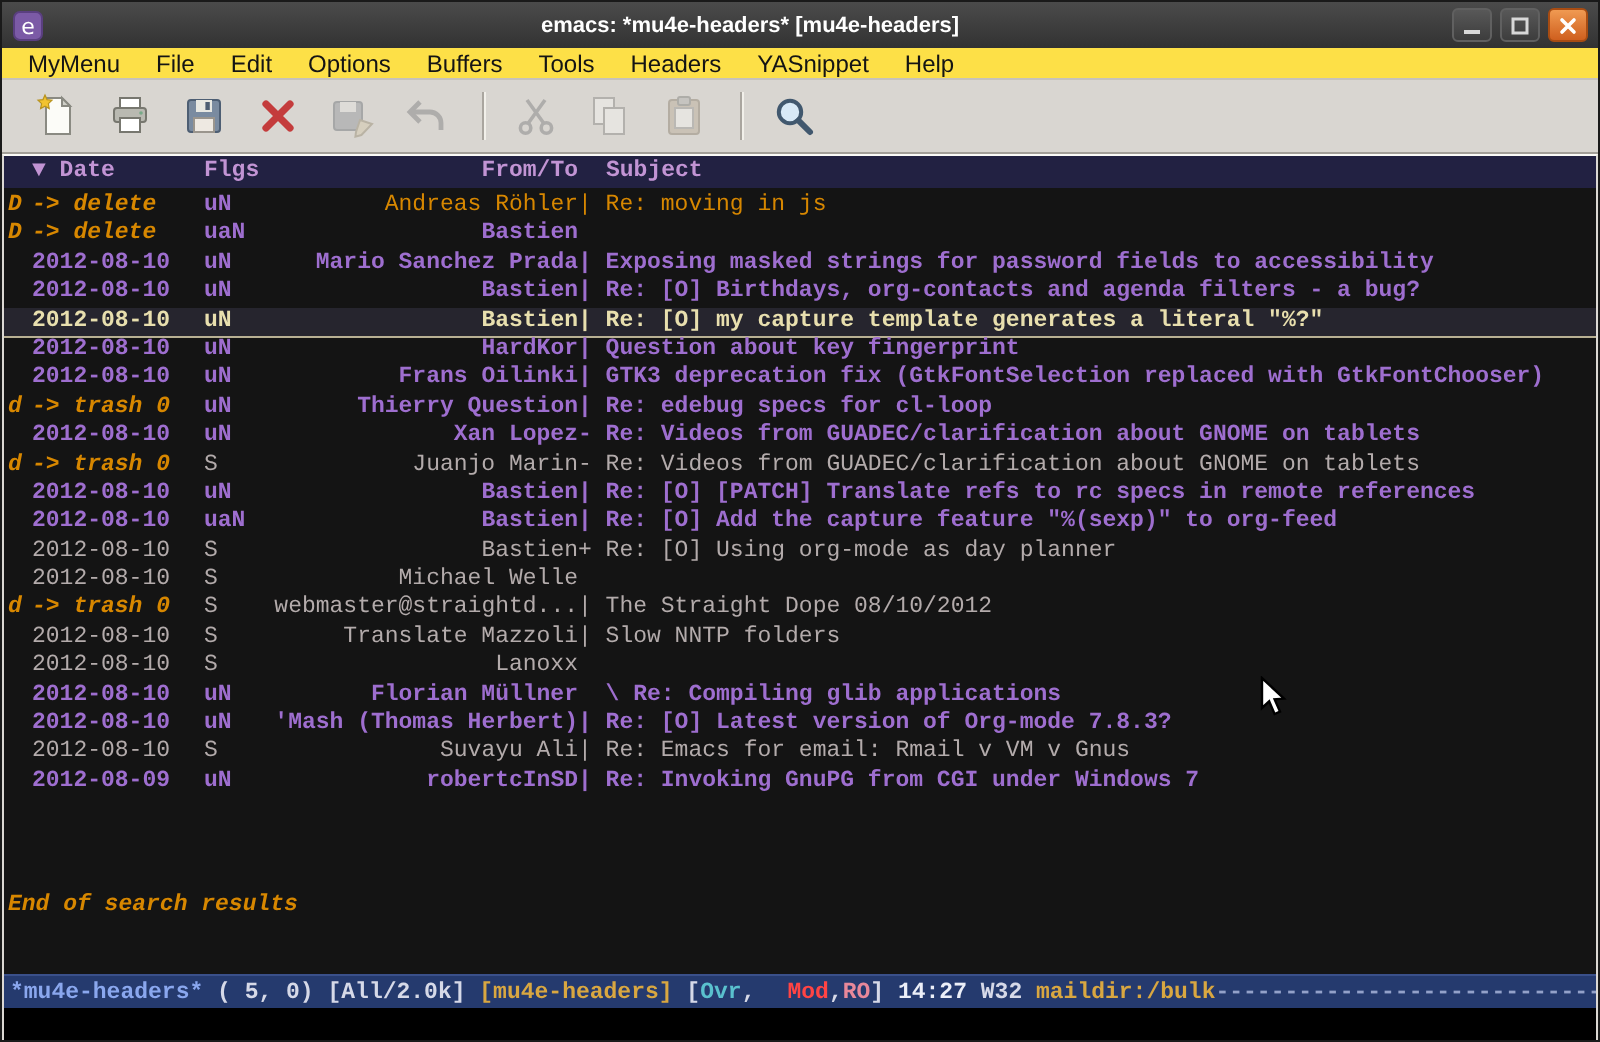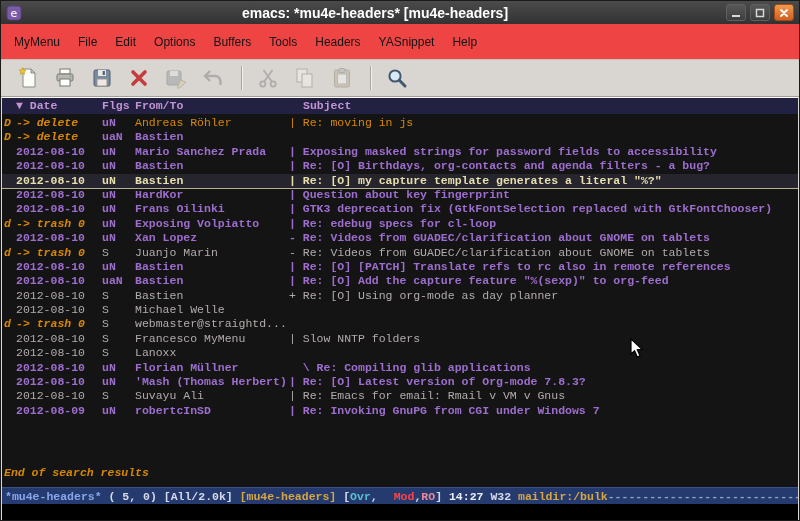--- a/index.html
+++ b/index.html
@@ -3,27 +3,27 @@
 <meta charset="utf-8">
 <style>
   * { margin:0; padding:0; box-sizing:border-box; }
   html,body { width:800px; height:521px; overflow:hidden; }
   body { font-family:"Liberation Sans", sans-serif; background:#000; position:relative; }
   .window { width:800px; height:521px; display:flex; flex-direction:column; border:1px solid #1a1a1a; }
 
   
   .titlebar { height:23px; background:linear-gradient(#4b4b4b,#323232); display:flex; align-items:center; padding:0 5px; flex:0 0 auto; }
   .app-icon { width:16px; height:16px; margin-right:6px; flex:0 0 auto; }
-  .title-text { flex:1; text-align:center; color:#ffffff; font-weight:bold; font-size:14px; white-space:nowrap; overflow:hidden; }
+  .title-text { flex:1; text-align:center; color:#ffffff; font-weight:bold; font-size:11px; white-space:nowrap; overflow:hidden; }
   .win-btn { width:20px; height:17px; border-radius:3px; margin-left:4px; display:flex; align-items:center; justify-content:center; flex:0 0 auto; cursor:default; }
   .btn-plain { background:linear-gradient(#585858,#3d3d3d); border:1px solid #606060; }
   .btn-close { background:linear-gradient(#f09a52,#cf5f1e); border:1px solid #a84c12; }
 
   
-  .menubar { height:36px; background:#ef4444; display:flex; align-items:stretch; padding-left:4px; border-bottom:1px solid #c6c2bc; flex:0 0 auto; }
+  .menubar { height:16px; background:#fde047; display:flex; align-items:stretch; padding-left:4px; border-bottom:1px solid #c6c2bc; flex:0 0 auto; }
   .menu-item { padding:0 9px; font-size:12px; color:#141414; display:flex; align-items:center; }
 
   
   .toolbar { height:37px; background:#d9d6d1; display:flex; align-items:center; padding-left:10px; border-bottom:1px solid #a39f98; flex:0 0 auto; }
   .tool-btn { width:34px; height:30px; display:flex; align-items:center; justify-content:center; border-radius:3px; margin-right:3px; }
   .tool-btn.disabled { opacity:.38; filter:grayscale(60%); }
   .tool-sep { width:2px; height:24px; margin:0 8px; border-left:1px solid #aaa69f; border-right:1px solid #f2f0ea; }
 
   
   .emacs-area { flex:1 1 auto; display:flex; flex-direction:column; background:#141414;
@@ -33,21 +33,21 @@
   .header-line { height:16px; line-height:16px; background:#222142; color:#c294d4; font-weight:bold;
     display:flex; white-space:pre; padding-left:2px; flex:0 0 auto; }
   .hl-subject { padding-left:14px; }
 
   .message-list { flex:1 1 auto; overflow:hidden; padding-top:2px; }
   .msg-row { display:flex; height:14.4px; line-height:14.4px; white-space:pre; padding-left:2px; }
   .msg-row span { display:block; overflow:hidden; white-space:pre; }
   .col-mark  { width:12px;  flex:0 0 auto; }
   .col-date  { width:86px;  flex:0 0 auto; }
   .col-flags { width:33px;  flex:0 0 auto; }
-  .col-from  { width:154px; flex:0 0 auto; }
+  .col-from  { width:154px; flex:0 0 auto;text-align:right; }
   .col-subj  { flex:1 1 auto; }
 
   .face-unread { color:#9e6ecf; font-weight:bold; }
   .face-read   { color:#b3abab; }
   .face-orange { color:#d78700; }
   .face-marked { color:#d78700; font-style:italic; font-weight:bold; }
 
   .msg-row.current { background:#26252e; border-bottom:1px solid #b8b093; height:15.4px; margin-bottom:-1px; }
   .msg-row.current span { color:#e8dfae !important; font-weight:bold; font-style:normal; }
 
@@ -241,21 +241,21 @@
     <span class="col-mark"></span>
     <span class="col-date face-unread">2012-08-10</span>
     <span class="col-flags face-unread">uN</span>
     <span class="col-from face-unread">Frans Oilinki</span>
     <span class="col-subj face-unread">| GTK3 deprecation fix (GtkFontSelection replaced with GtkFontChooser)</span>
   </div>
         <div class="msg-row">
     <span class="col-mark face-marked">d</span>
     <span class="col-date face-marked">-&gt; trash 0</span>
     <span class="col-flags face-unread">uN</span>
-    <span class="col-from face-unread">Exposing Volpiatto</span>
+    <span class="col-from face-unread">Thierry Question</span>
     <span class="col-subj face-unread">| Re: edebug specs for cl-loop</span>
   </div>
         <div class="msg-row">
     <span class="col-mark"></span>
     <span class="col-date face-unread">2012-08-10</span>
     <span class="col-flags face-unread">uN</span>
     <span class="col-from face-unread">Xan Lopez</span>
     <span class="col-subj face-unread">- Re: Videos from GUADEC/clarification about GNOME on tablets</span>
   </div>
         <div class="msg-row">
@@ -263,21 +263,21 @@
     <span class="col-date face-marked">-&gt; trash 0</span>
     <span class="col-flags face-read">S</span>
     <span class="col-from face-read">Juanjo Marin</span>
     <span class="col-subj face-read">- Re: Videos from GUADEC/clarification about GNOME on tablets</span>
   </div>
         <div class="msg-row">
     <span class="col-mark"></span>
     <span class="col-date face-unread">2012-08-10</span>
     <span class="col-flags face-unread">uN</span>
     <span class="col-from face-unread">Bastien</span>
-    <span class="col-subj face-unread">| Re: [O] [PATCH] Translate refs to rc also in remote references</span>
+    <span class="col-subj face-unread">| Re: [O] [PATCH] Translate refs to rc specs in remote references</span>
   </div>
         <div class="msg-row">
     <span class="col-mark"></span>
     <span class="col-date face-unread">2012-08-10</span>
     <span class="col-flags face-unread">uaN</span>
     <span class="col-from face-unread">Bastien</span>
     <span class="col-subj face-unread">| Re: [O] Add the capture feature "%(sexp)" to org-feed</span>
   </div>
         <div class="msg-row">
     <span class="col-mark"></span>
@@ -290,26 +290,27 @@
     <span class="col-mark"></span>
     <span class="col-date face-read">2012-08-10</span>
     <span class="col-flags face-read">S</span>
     <span class="col-from face-read">Michael Welle</span>
   </div>
         <div class="msg-row">
     <span class="col-mark face-marked">d</span>
     <span class="col-date face-marked">-&gt; trash 0</span>
     <span class="col-flags face-read">S</span>
     <span class="col-from face-read">webmaster@straightd...</span>
-  </div>
-        <div class="msg-row">
-    <span class="col-mark"></span>
-    <span class="col-date face-read">2012-08-10</span>
-    <span class="col-flags face-read">S</span>
-    <span class="col-from face-read">Francesco MyMenu</span>
+    <span class="col-subj face-read">| The Straight Dope 08/10/2012</span>
+  </div>
+        <div class="msg-row">
+    <span class="col-mark"></span>
+    <span class="col-date face-read">2012-08-10</span>
+    <span class="col-flags face-read">S</span>
+    <span class="col-from face-read">Translate Mazzoli</span>
     <span class="col-subj face-read">| Slow NNTP folders</span>
   </div>
         <div class="msg-row">
     <span class="col-mark"></span>
     <span class="col-date face-read">2012-08-10</span>
     <span class="col-flags face-read">S</span>
     <span class="col-from face-read">Lanoxx</span>
   </div>
         <div class="msg-row">
     <span class="col-mark"></span>

